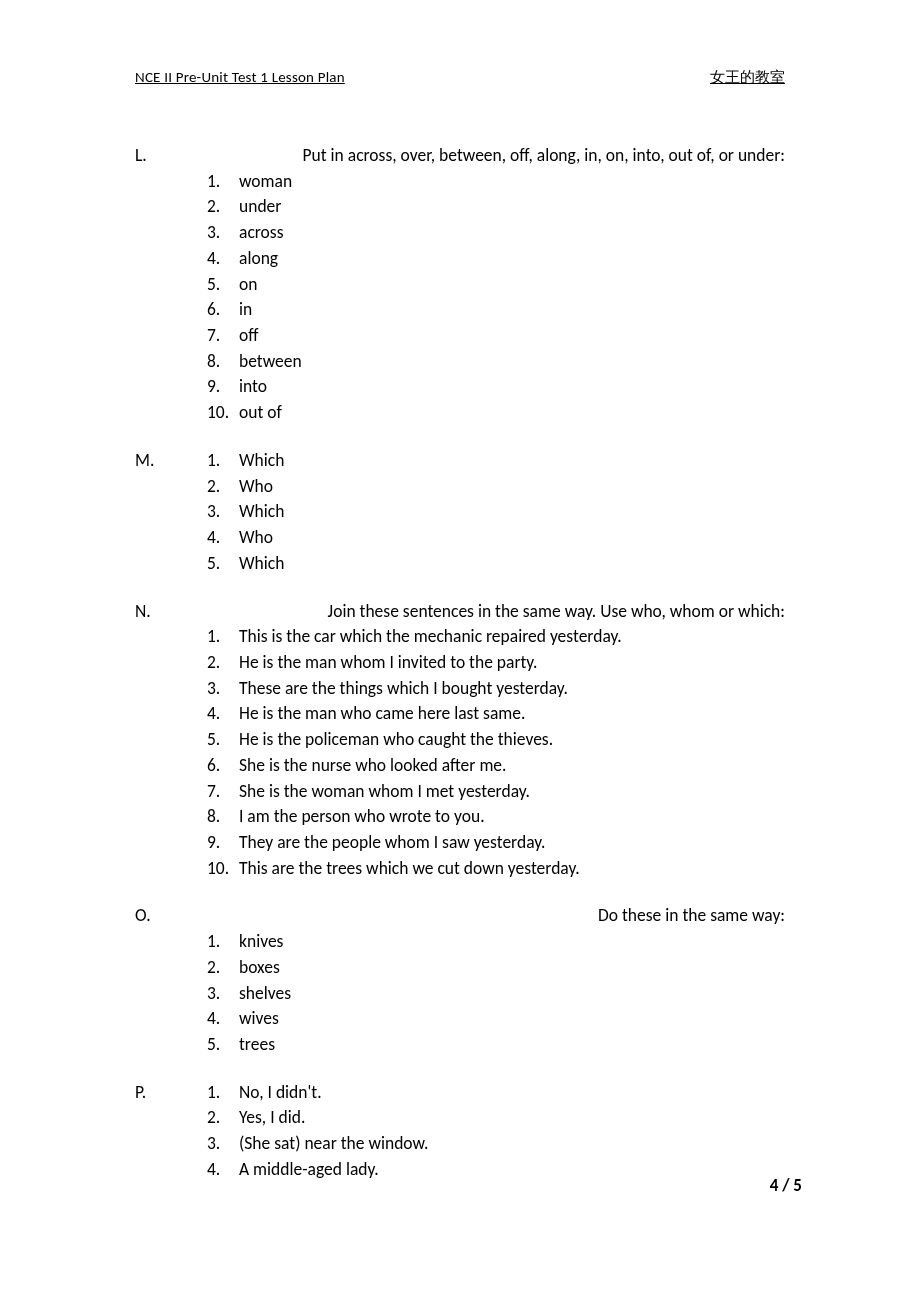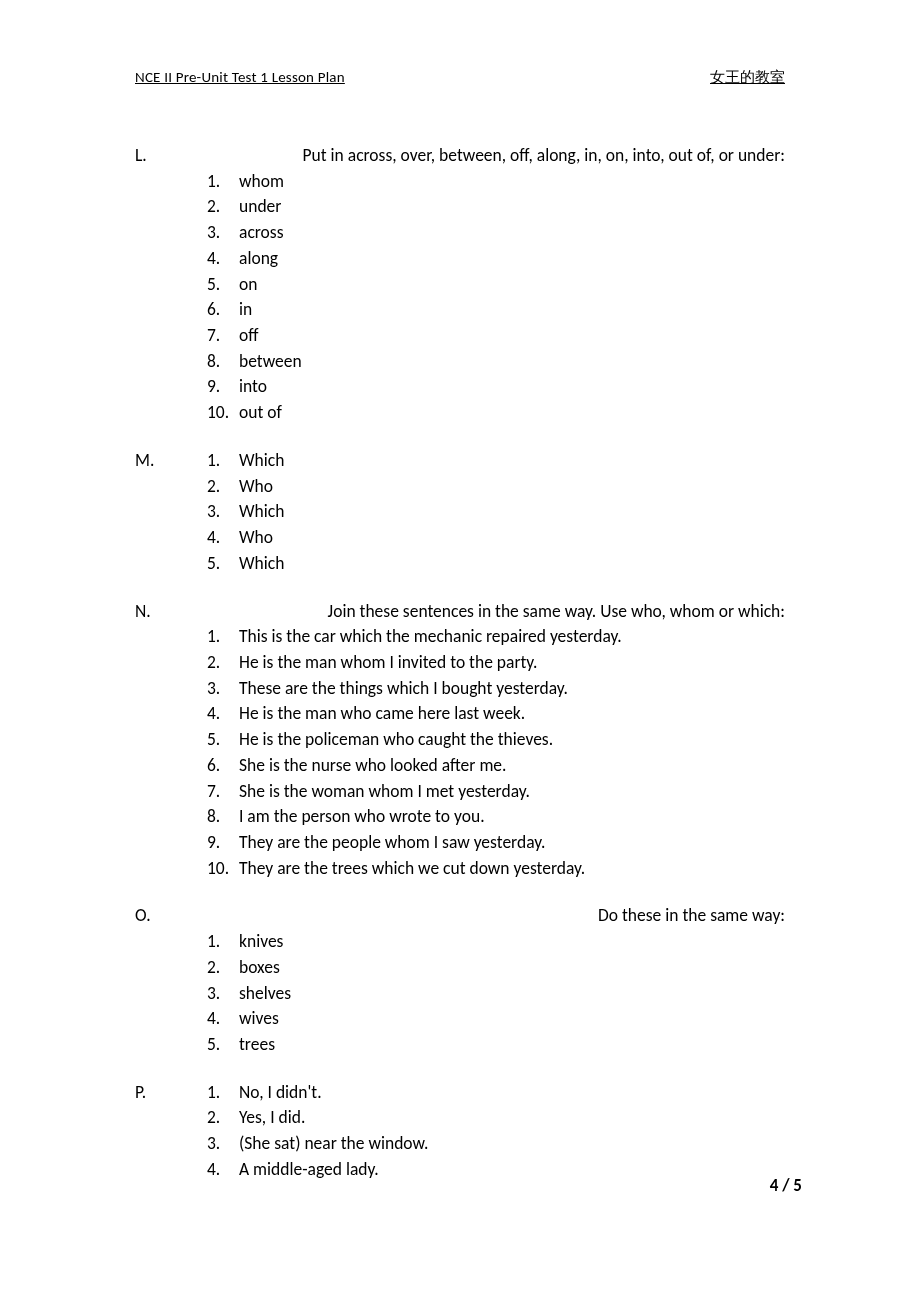--- a/index.html
+++ b/index.html
@@ -85,21 +85,21 @@
 
   <div class="content">
 
     <div class="section">
       <div class="section-letter">L.</div>
       <div class="section-body">
         <div class="section-prompt">Put in across, over, between, off, along, in, on, into, out of, or under:</div>
         <div class="item-list">
           <div class="item-row">
               <span class="item-num">1.</span>
-              <span class="item-text">whom</span>
+              <span class="item-text">woman</span>
             </div>
           <div class="item-row">
               <span class="item-num">2.</span>
               <span class="item-text">under</span>
             </div>
           <div class="item-row">
               <span class="item-num">3.</span>
               <span class="item-text">across</span>
             </div>
           <div class="item-row">
@@ -174,21 +174,21 @@
           <div class="item-row">
               <span class="item-num">2.</span>
               <span class="item-text">He is the man whom I invited to the party.</span>
             </div>
           <div class="item-row">
               <span class="item-num">3.</span>
               <span class="item-text">These are the things which I bought yesterday.</span>
             </div>
           <div class="item-row">
               <span class="item-num">4.</span>
-              <span class="item-text">He is the man who came here last week.</span>
+              <span class="item-text">He is the man who came here last same.</span>
             </div>
           <div class="item-row">
               <span class="item-num">5.</span>
               <span class="item-text">He is the policeman who caught the thieves.</span>
             </div>
           <div class="item-row">
               <span class="item-num">6.</span>
               <span class="item-text">She is the nurse who looked after me.</span>
             </div>
           <div class="item-row">
@@ -198,21 +198,21 @@
           <div class="item-row">
               <span class="item-num">8.</span>
               <span class="item-text">I am the person who wrote to you.</span>
             </div>
           <div class="item-row">
               <span class="item-num">9.</span>
               <span class="item-text">They are the people whom I saw yesterday.</span>
             </div>
           <div class="item-row">
               <span class="item-num">10.</span>
-              <span class="item-text">They are the trees which we cut down yesterday.</span>
+              <span class="item-text">This are the trees which we cut down yesterday.</span>
             </div>
         </div>
       </div>
     </div>
 
     <div class="section">
       <div class="section-letter">O.</div>
       <div class="section-body">
         <div class="section-prompt">Do these in the same way:</div>
         <div class="item-list">

